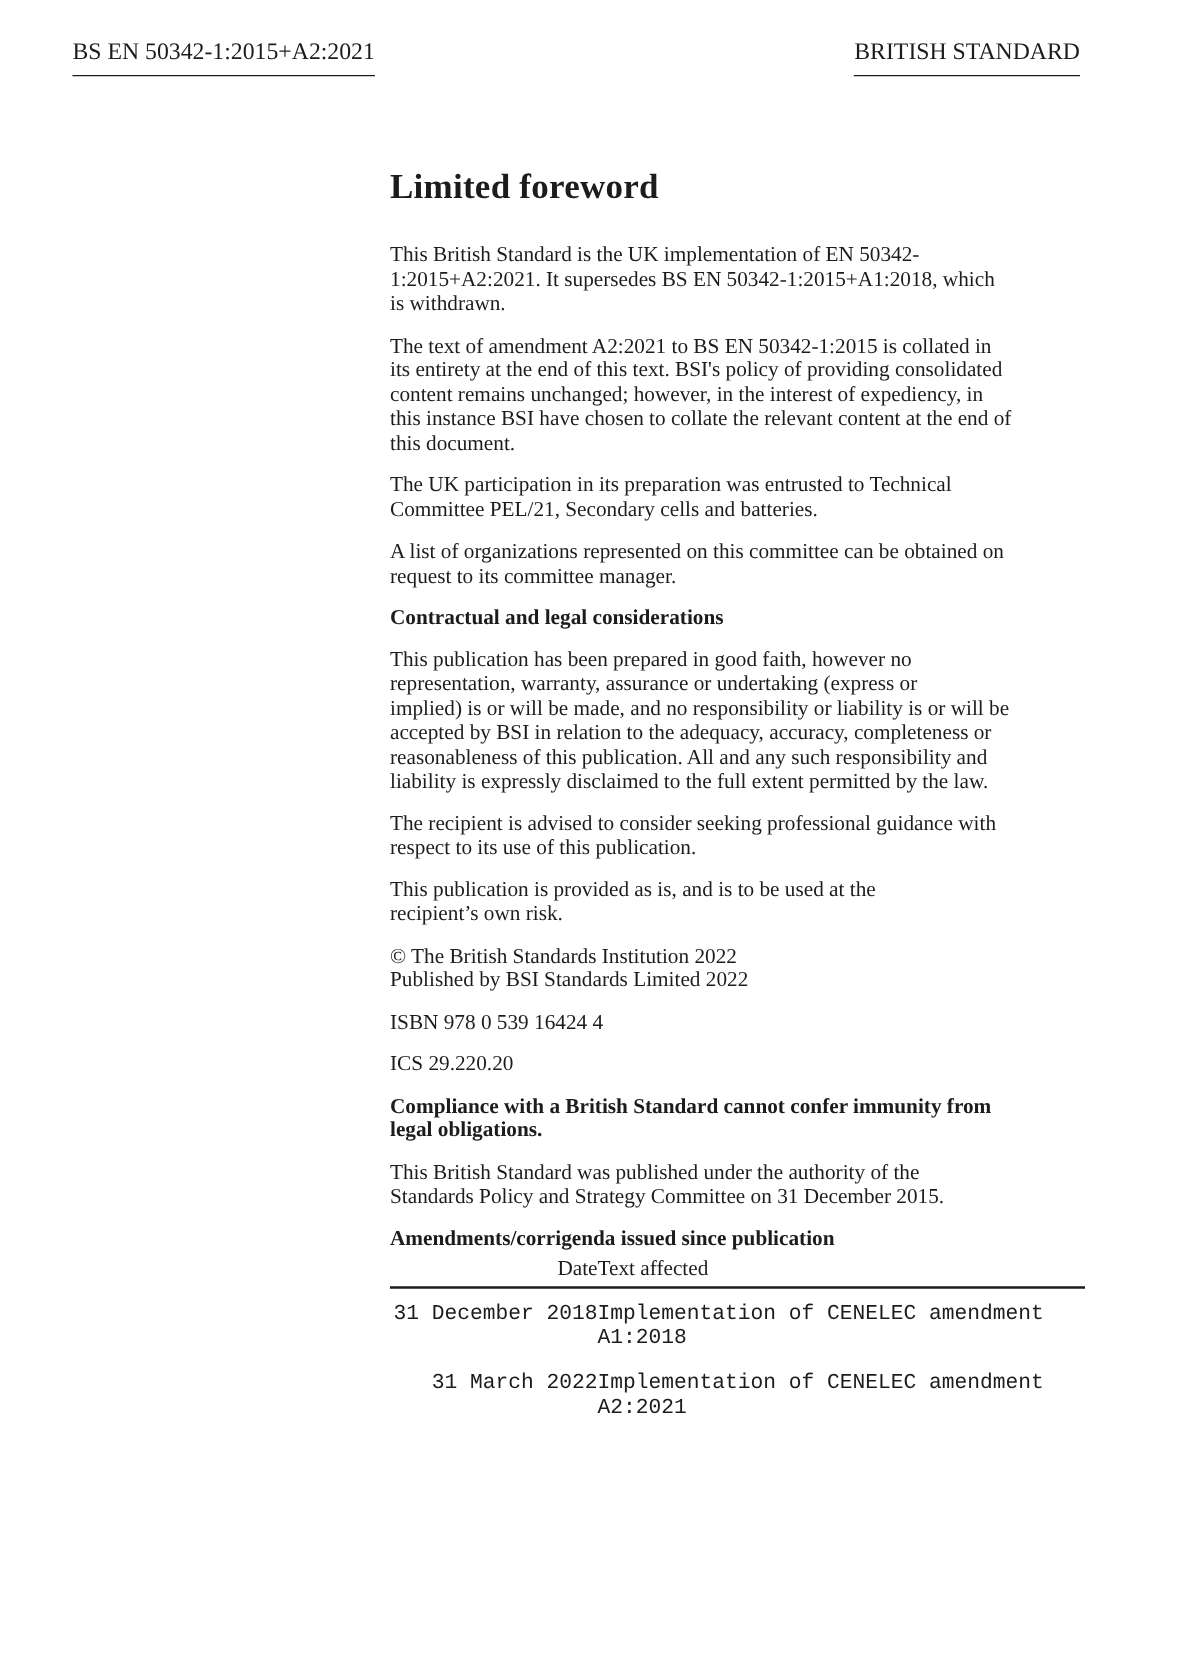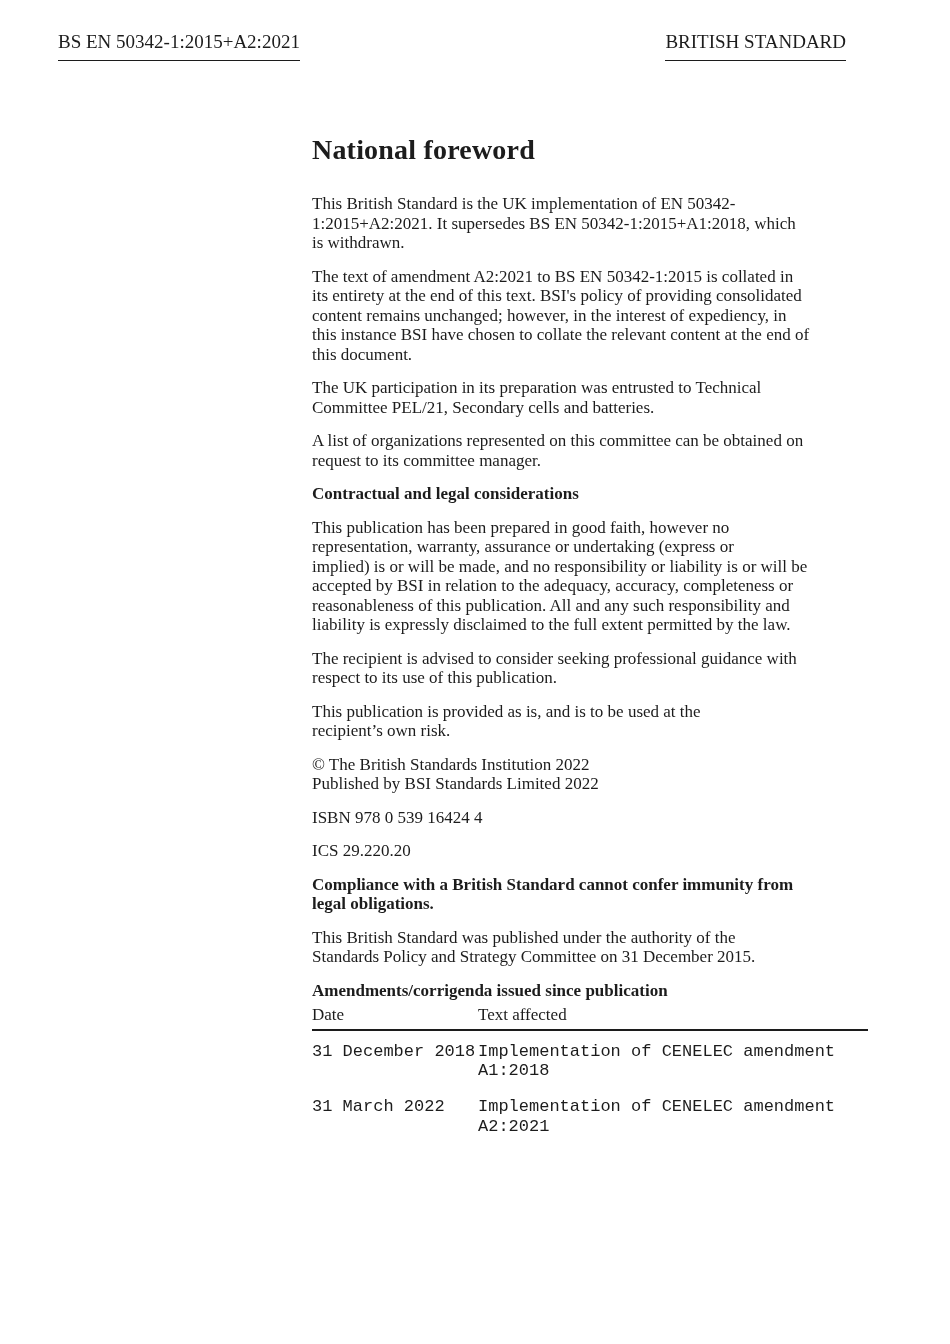--- a/index.html
+++ b/index.html
@@ -15,21 +15,21 @@
     width: 950px;
     height: 1344px;
     background: #ffffff;
     overflow: hidden;
   }
   
   .running-head {
     position: absolute;
     top: 30px;
     left: 58px;
-    right: 104px;
+    right: 86px;
     display: flex;
     justify-content: space-between;
     align-items: flex-start;
   }
   .running-head .head-item {
     font-size: 19px;
     line-height: 23px;
     border-bottom: 1.5px solid #1c1c1c;
     padding-bottom: 7px;
     white-space: nowrap;
@@ -54,42 +54,42 @@
     line-height: 19.5px;
     margin: 0 0 14px 0;
     white-space: pre-line;
     font-weight: normal;
   }
   .content h2, .content h3, .content p.bold { font-weight: bold; }
   .content h3.amend-heading { margin-top: 9px; margin-bottom: 5px; }
   
   .amend-table { width: 556px; font-size: 17px; line-height: 19.5px; }
   .amend-row { display: flex; }
-  .amend-row .col-date { width: 166px; flex: 0 0 166px; }
+  .amend-row .col-date { width: 166px; flex: 0 0 166px; text-align: right; }
   .amend-row .col-text { flex: 1; }
   .amend-header {
     padding-bottom: 4px;
     border-bottom: 2px solid #1c1c1c;
   }
   .amend-body .amend-row { margin-top: 11px; font-family: Liberation Mono, monospace; }
   .amend-body .amend-row + .amend-row { margin-top: 16.5px; }
 </style>
 </head>
 <body>
 
 <div class="page">
 
   <div class="running-head">
     <span class="head-item">BS EN 50342-1:2015+A2:2021</span>
     <span class="head-item">BRITISH STANDARD</span>
   </div>
 
   <div class="content">
 
-    <h1 class="doc-title">National foreword</h1>
+    <h1 class="doc-title">Limited foreword</h1>
 
     <p>This British Standard is the UK implementation of EN 50342-
 1:2015+A2:2021. It supersedes BS EN 50342-1:2015+A1:2018, which
 is withdrawn.</p>
 
     <p>The text of amendment A2:2021 to BS EN 50342-1:2015 is collated in
 its entirety at the end of this text. BSI's policy of providing consolidated
 content remains unchanged; however, in the interest of expediency, in
 this instance BSI have chosen to collate the relevant content at the end of
 this document.</p>

